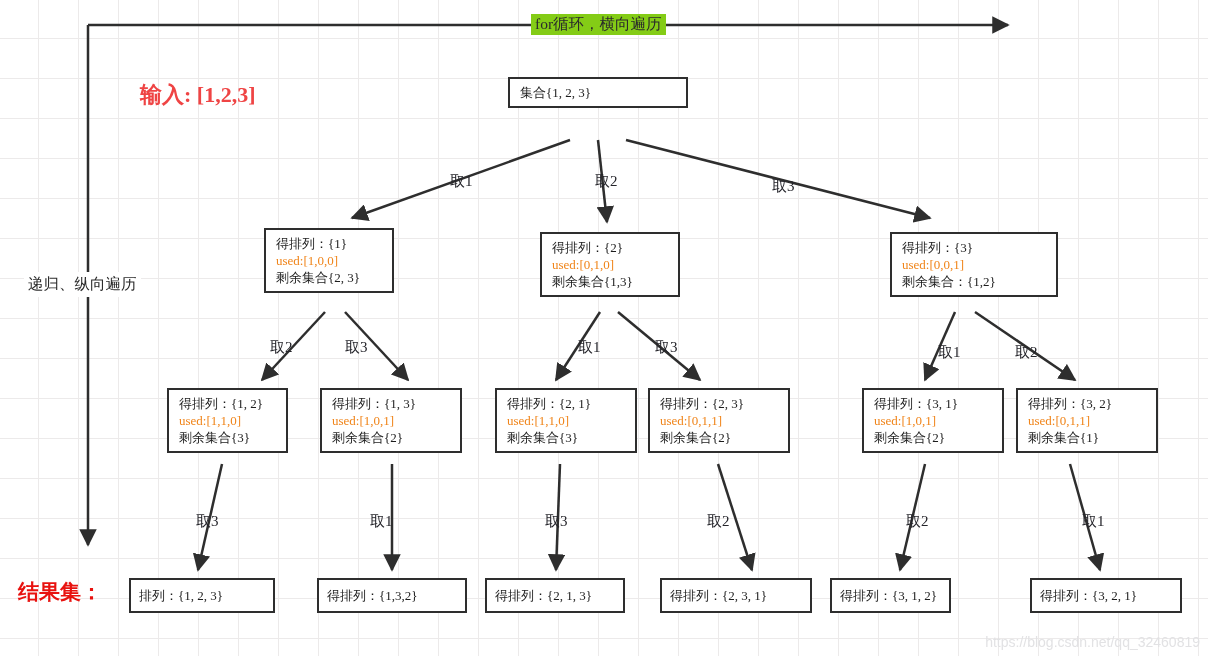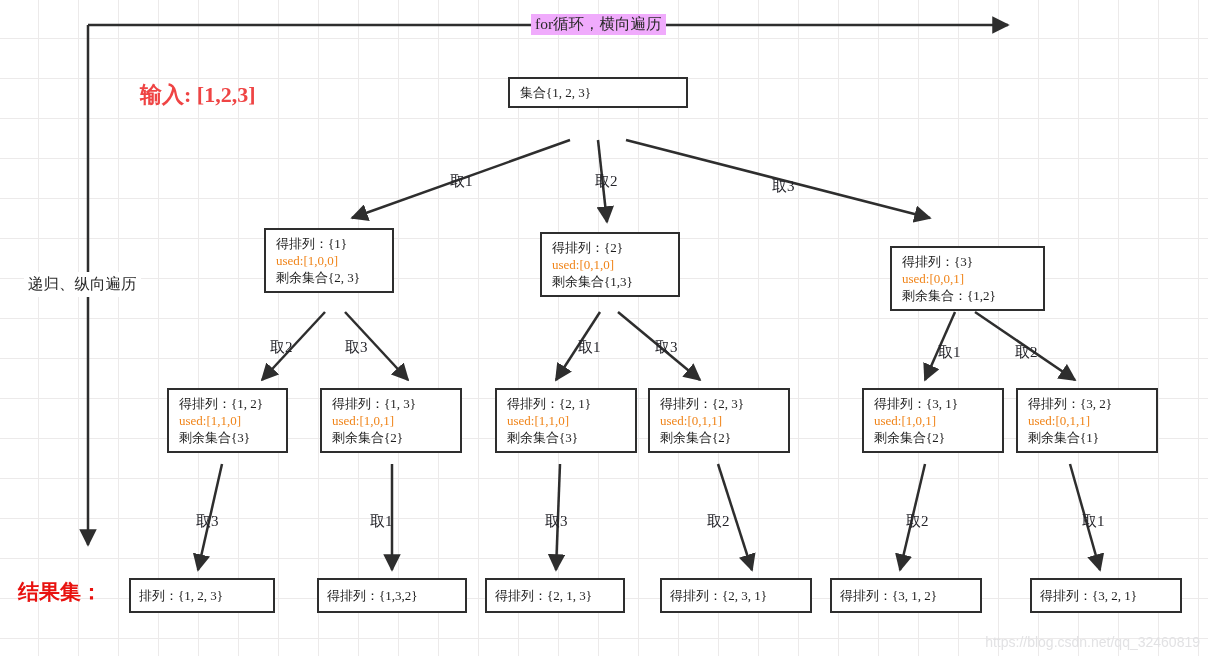--- a/index.html
+++ b/index.html
@@ -110,41 +110,41 @@
   <line x1="975" y1="312" x2="1075" y2="380" stroke="#2e2e2e" stroke-width="2.5" marker-end="url(#arrow)"></line>
 
   <line x1="222" y1="464" x2="198" y2="570" stroke="#2e2e2e" stroke-width="2.5" marker-end="url(#arrow)"></line>
   <line x1="392" y1="464" x2="392" y2="570" stroke="#2e2e2e" stroke-width="2.5" marker-end="url(#arrow)"></line>
   <line x1="560" y1="464" x2="556" y2="570" stroke="#2e2e2e" stroke-width="2.5" marker-end="url(#arrow)"></line>
   <line x1="718" y1="464" x2="752" y2="570" stroke="#2e2e2e" stroke-width="2.5" marker-end="url(#arrow)"></line>
   <line x1="925" y1="464" x2="900" y2="570" stroke="#2e2e2e" stroke-width="2.5" marker-end="url(#arrow)"></line>
   <line x1="1070" y1="464" x2="1100" y2="570" stroke="#2e2e2e" stroke-width="2.5" marker-end="url(#arrow)"></line>
 </svg>
 
-<div class="axis-label" style="left:531px;top:14px;background:#f0abfc;padding:0 4px;">for循环，横向遍历</div>
+<div class="axis-label" style="left:531px;top:14px;background:#84cc16;padding:0 4px;">for循环，横向遍历</div>
 <div class="axis-label" style="left:24px;top:272px;background:#ffffff;padding:2px 4px;">递归、纵向遍历</div>
 
 <div id="input-label">输入: [1,2,3]</div>
 <div id="result-label">结果集：</div>
 
 <div class="node" style="left:508px;top:77px;width:180px;">
   <span class="r1">集合{1, 2, 3}</span>
 </div>
 
 <div class="node" style="left:264px;top:228px;width:130px;">
   <span class="r1">得排列：{1}</span>
   <span class="r2 used">used:[1,0,0]</span>
   <span class="r3">剩余集合{2, 3}</span>
 </div>
 <div class="node" style="left:540px;top:232px;width:140px;">
   <span class="r1">得排列：{2}</span>
   <span class="r2 used">used:[0,1,0]</span>
   <span class="r3">剩余集合{1,3}</span>
 </div>
-<div class="node" style="left:890px;top:232px;width:155px;margin-top:14px;">
+<div class="node" style="left:890px;top:232px;width:168px;">
   <span class="r1">得排列：{3}</span>
   <span class="r2 used">used:[0,0,1]</span>
   <span class="r3">剩余集合：{1,2}</span>
 </div>
 
 <div class="node" style="left:167px;top:388px;width:121px;">
   <span class="r1">得排列：{1, 2}</span>
   <span class="r2 used">used:[1,1,0]</span>
   <span class="r3">剩余集合{3}</span>
 </div>
@@ -179,21 +179,21 @@
 </div>
 <div class="node" style="left:317px;top:578px;width:150px;padding:7px 8px;">
   <span class="r1">得排列：{1,3,2}</span>
 </div>
 <div class="node" style="left:485px;top:578px;width:140px;padding:7px 8px;">
   <span class="r1">得排列：{2, 1, 3}</span>
 </div>
 <div class="node" style="left:660px;top:578px;width:152px;padding:7px 8px;">
   <span class="r1">得排列：{2, 3, 1}</span>
 </div>
-<div class="node" style="left:830px;top:578px;width:152px;padding:7px 8px;">
+<div class="node" style="left:830px;top:578px;width:121px;padding:7px 8px;">
   <span class="r1">得排列：{3, 1, 2}</span>
 </div>
 <div class="node" style="left:1030px;top:578px;width:152px;padding:7px 8px;">
   <span class="r1">得排列：{3, 2, 1}</span>
 </div>
 
 <div class="edge-label" style="left:450px;top:172px;">取1</div>
 <div class="edge-label" style="left:595px;top:172px;">取2</div>
 <div class="edge-label" style="left:772px;top:177px;">取3</div>
 

